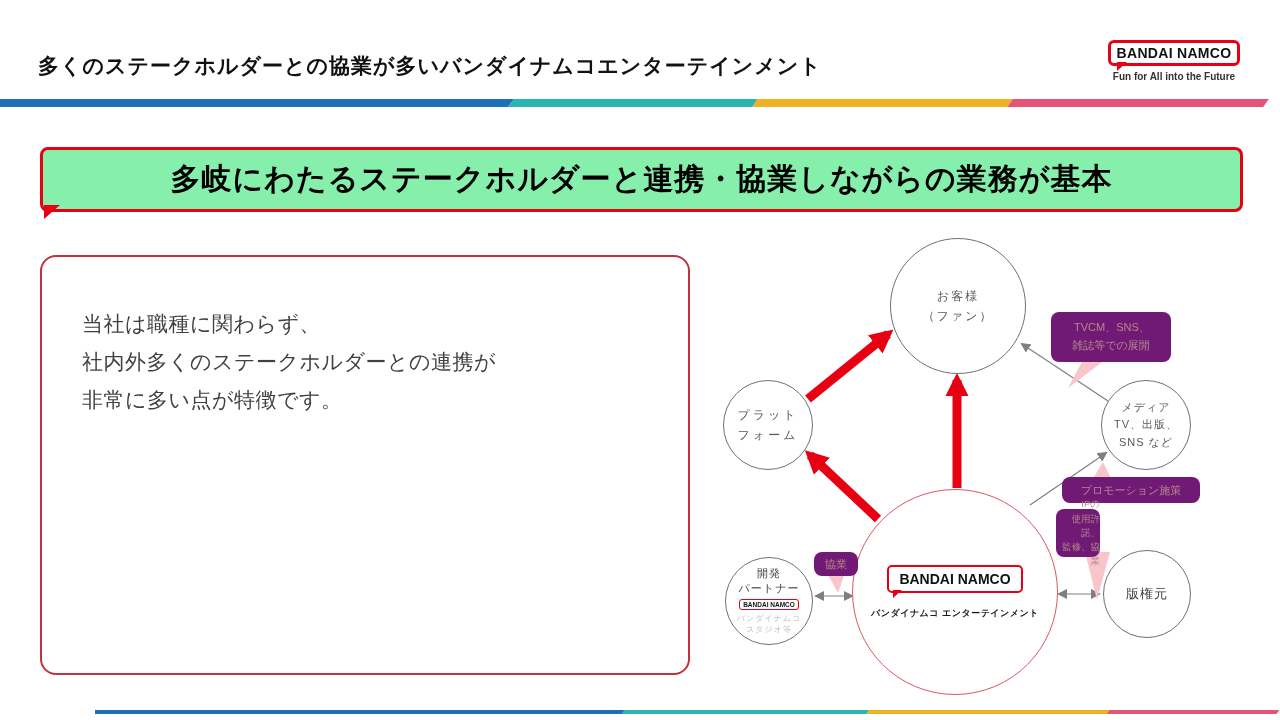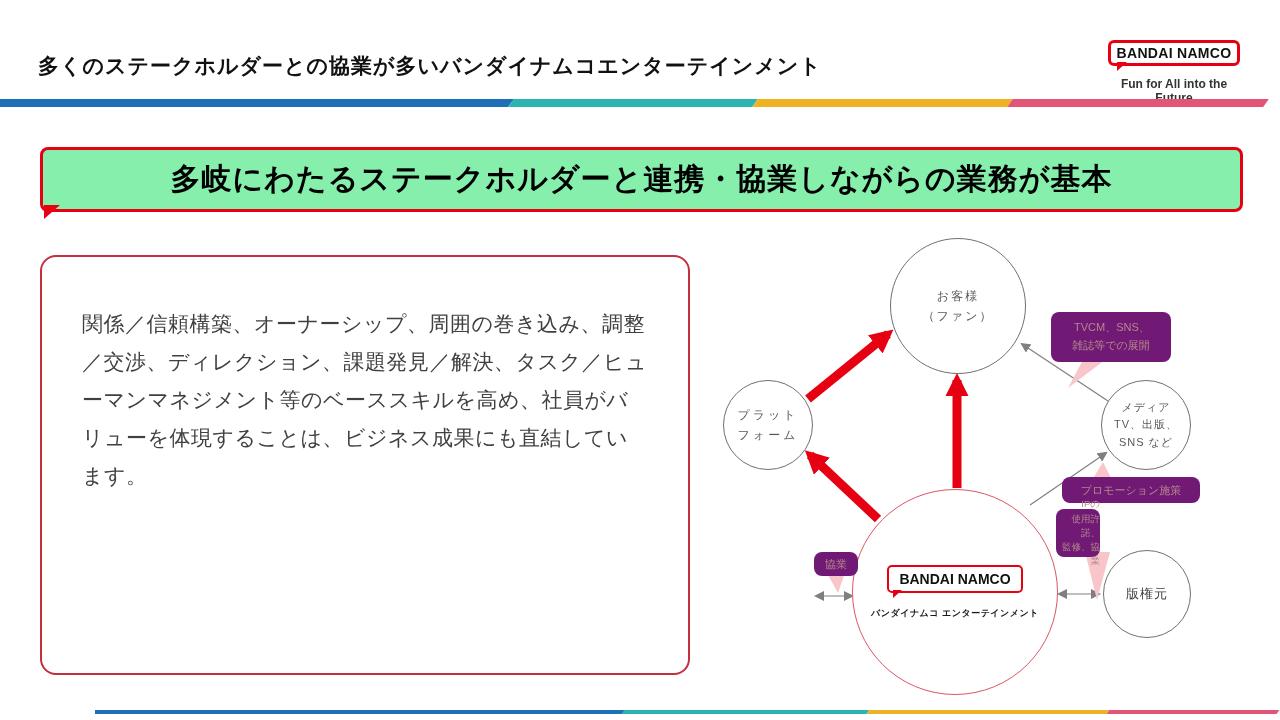--- a/index.html
+++ b/index.html
@@ -9,21 +9,21 @@
 
   
   .header-title{position:absolute;left:38px;top:52px;font-size:21px;font-weight:700;
     color:#111;letter-spacing:1px;}
   .bn-logo{position:absolute;left:1104px;top:40px;width:140px;text-align:center;}
   .bn-logo-bubble{display:inline-block;border:3px solid #e60012;border-radius:6px;
     padding:2px 6px;font-size:14px;font-weight:800;color:#111;letter-spacing:0.3px;
     position:relative;background:#fff;}
   .bn-logo-tail{position:absolute;left:6px;bottom:-8px;width:0;height:0;
     border-top:9px solid #e60012;border-right:10px solid transparent;}
-  .bn-tagline{font-size:12px;font-weight:600;color:#333;margin-top:11px;}
+  .bn-tagline{font-size:10px;font-weight:600;color:#333;margin-top:5px;}
 
   
   .stripe{position:absolute;display:flex;overflow:visible;}
   .stripe-top{left:0;top:99px;height:8px;width:1280px;}
   .stripe-bottom{left:95px;top:710px;height:4px;width:1185px;}
   .seg{height:100%;transform:skewX(-35deg);}
   .seg-blue{background:#1d70b7;}
   .seg-teal{background:#2cb5b0;}
   .seg-yellow{background:#f0b225;}
   .seg-pink{background:#e25576;}
@@ -113,21 +113,23 @@
     <div class="seg seg-yellow"></div>
     <div class="seg seg-pink"></div>
   </div>
 
   <div class="title-box">
     <span class="title-box-text">多岐にわたるステークホルダーと連携・協業しながらの業務が基本</span>
   </div>
   <div class="title-tail"></div>
 
   <div class="desc-box">
-    <p>関係／信頼構築、オーナーシップ、周囲の巻き込み、調整／交渉、ディレクション、課題発見／解決、タスク／ヒューマンマネジメント等のベーススキルを高め、社員がバリューを体現することは、ビジネス成果にも直結しています。</p>
+    <p class="pre">当社は職種に関わらず、
+社内外多くのステークホルダーとの連携が
+非常に多い点が特徴です。</p>
   </div>
 
   <svg class="connectors" width="1280" height="720" viewBox="0 0 1280 720">
     <defs>
       <marker id="mred" viewBox="0 0 10 10" refX="7" refY="5" markerWidth="2.6" markerHeight="2.6" orient="auto">
         <path d="M0,0 L10,5 L0,10 z" fill="#e60012"></path>
       </marker>
       <marker id="mgray" viewBox="0 0 10 10" refX="8" refY="5" markerWidth="10" markerHeight="10" markerUnits="userSpaceOnUse" orient="auto-start-reverse">
         <path d="M0,0 L10,5 L0,10 z" fill="#7f7f7f"></path>
       </marker>
@@ -153,20 +155,27 @@
     </div>
     <div class="node node-gray node-platform">
       <div class="lbl pre">プラット
 フォーム</div>
     </div>
     <div class="node node-gray node-media">
       <div class="lbl pre">メディア
 TV、出版、
 SNS など</div>
     </div>
+    <div class="node node-gray node-dev">
+      <div class="lbl pre">開発
+パートナー</div>
+      <div class="mini-logo">BANDAI NAMCO</div>
+      <div class="sublbl pre">バンダイナムコ
+スタジオ等</div>
+    </div>
     <div class="node node-gray node-rights">
       <div class="lbl">版権元</div>
     </div>
     <div class="node node-center">
       <div class="center-logo">
         <span>BANDAI NAMCO</span>
         <div class="center-logo-tail"></div>
       </div>
       <div class="center-lbl">バンダイナムコ エンターテインメント</div>
     </div>

